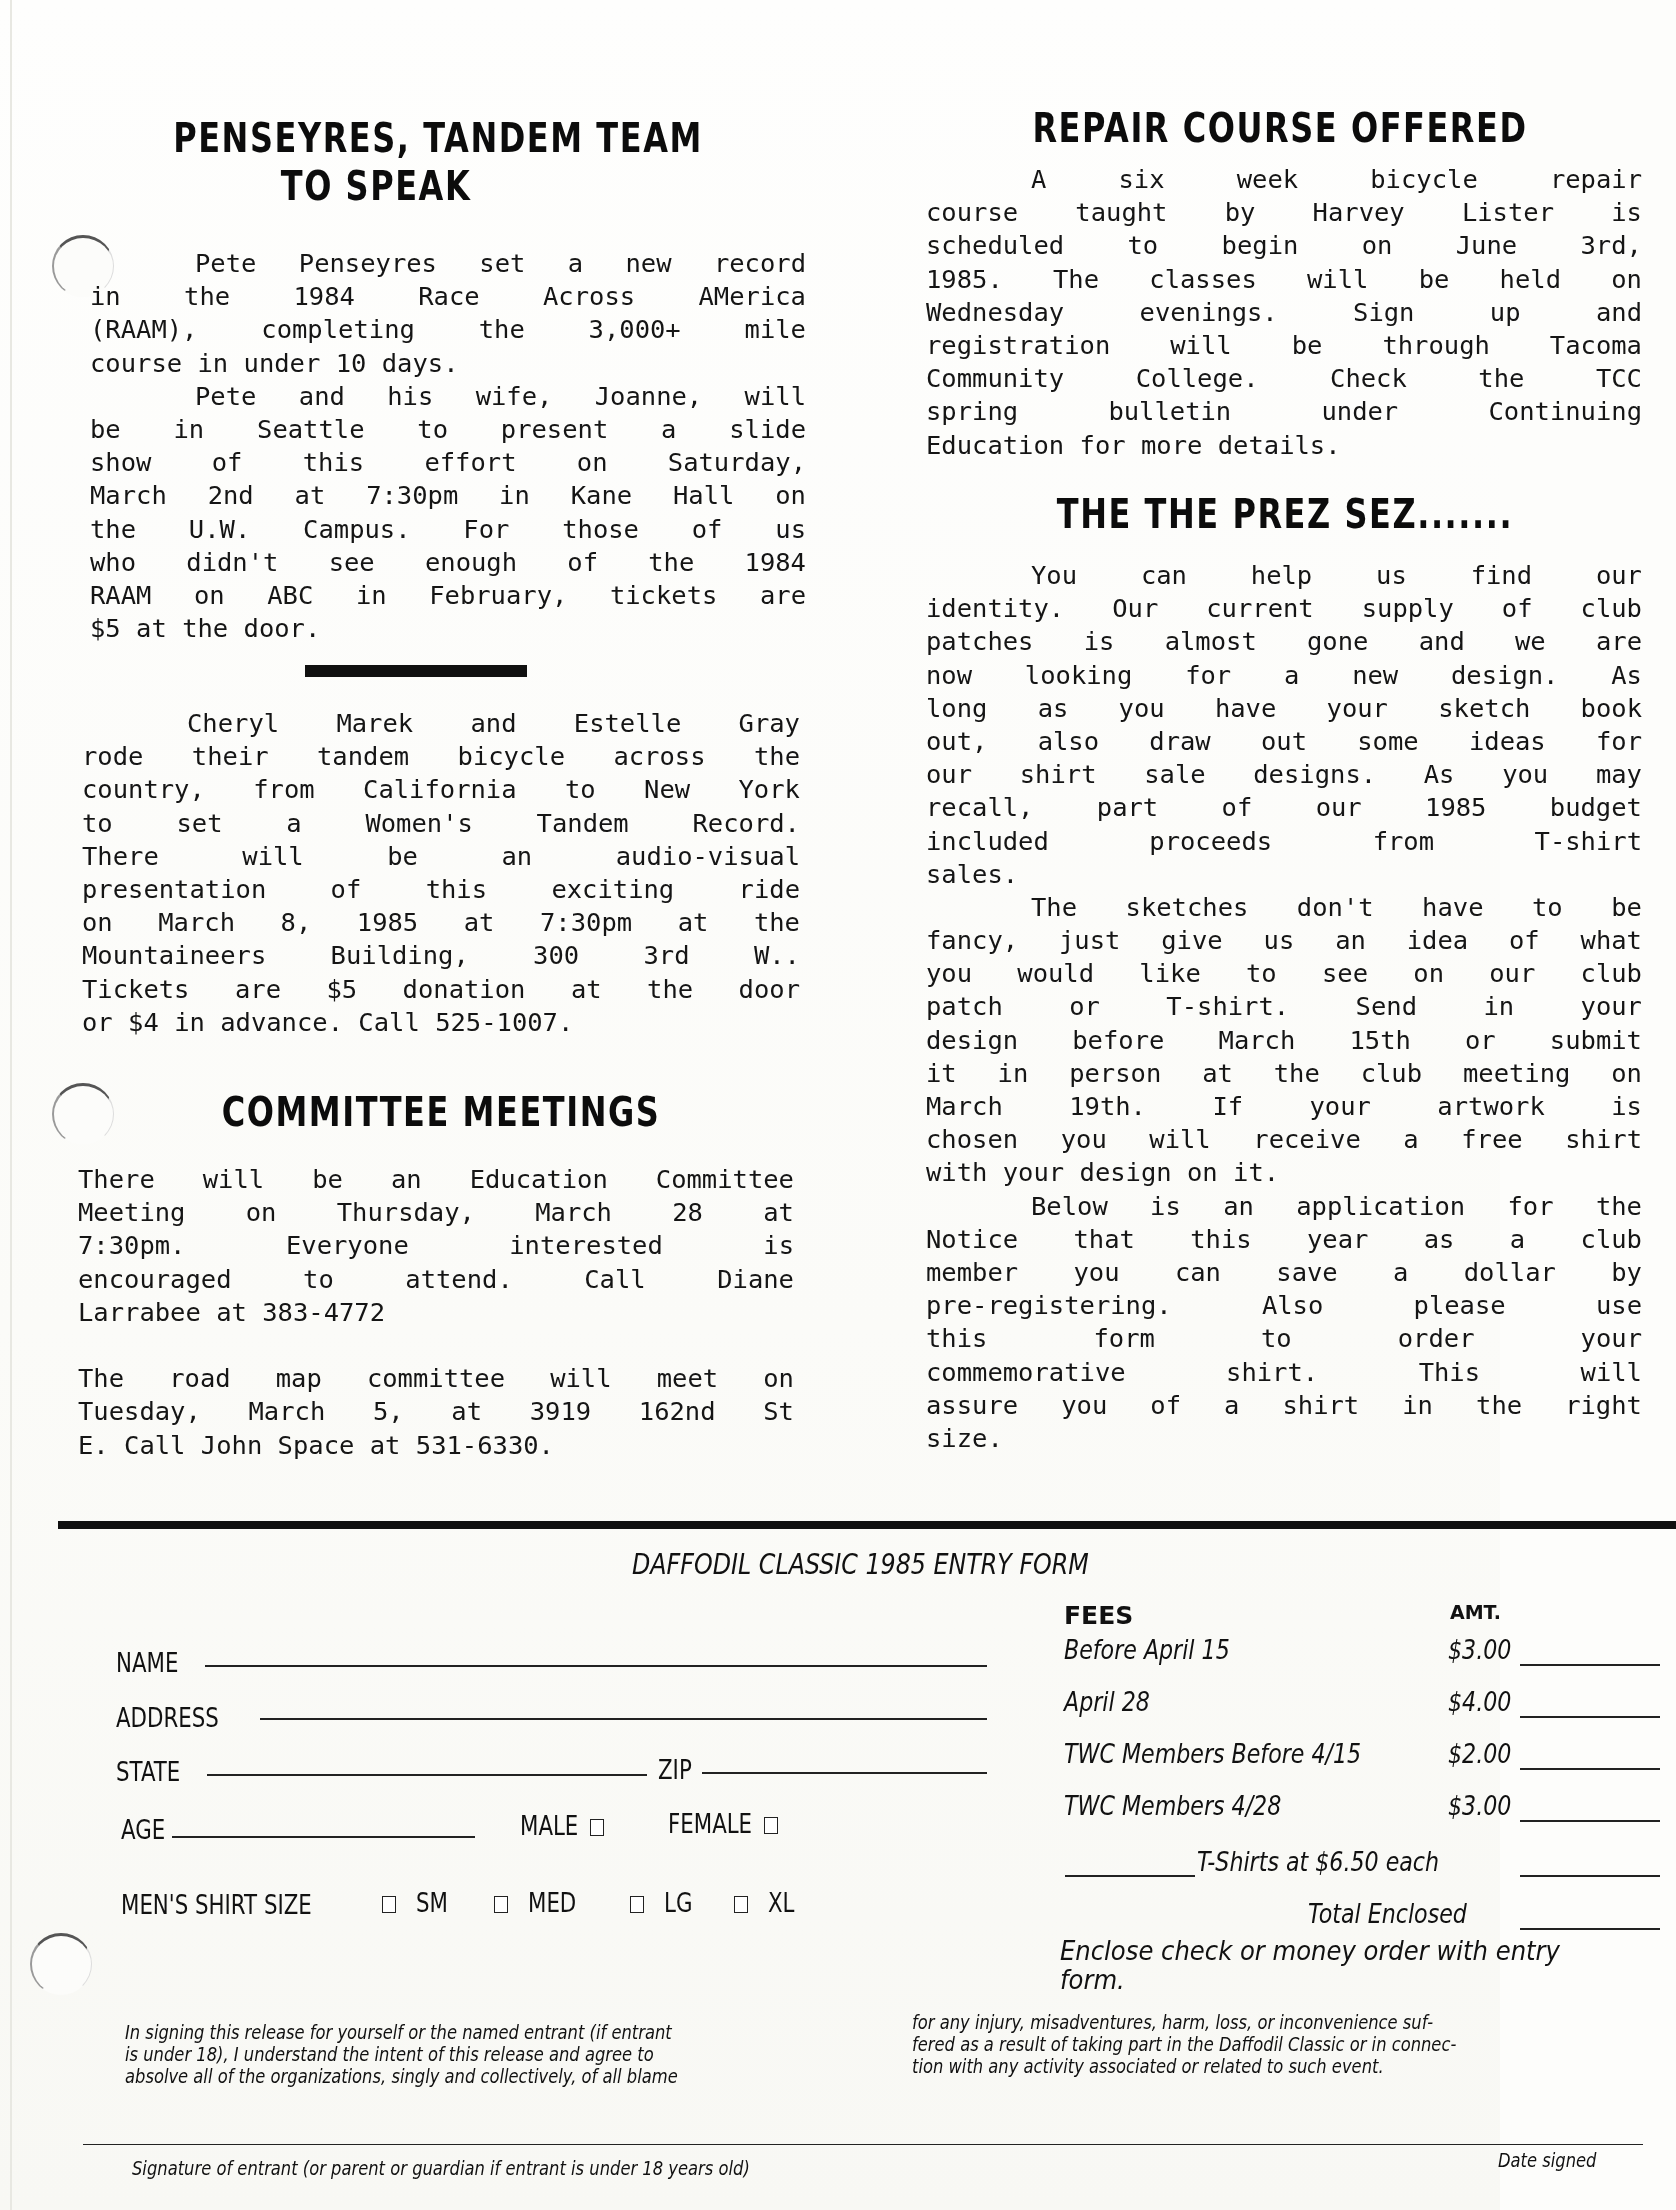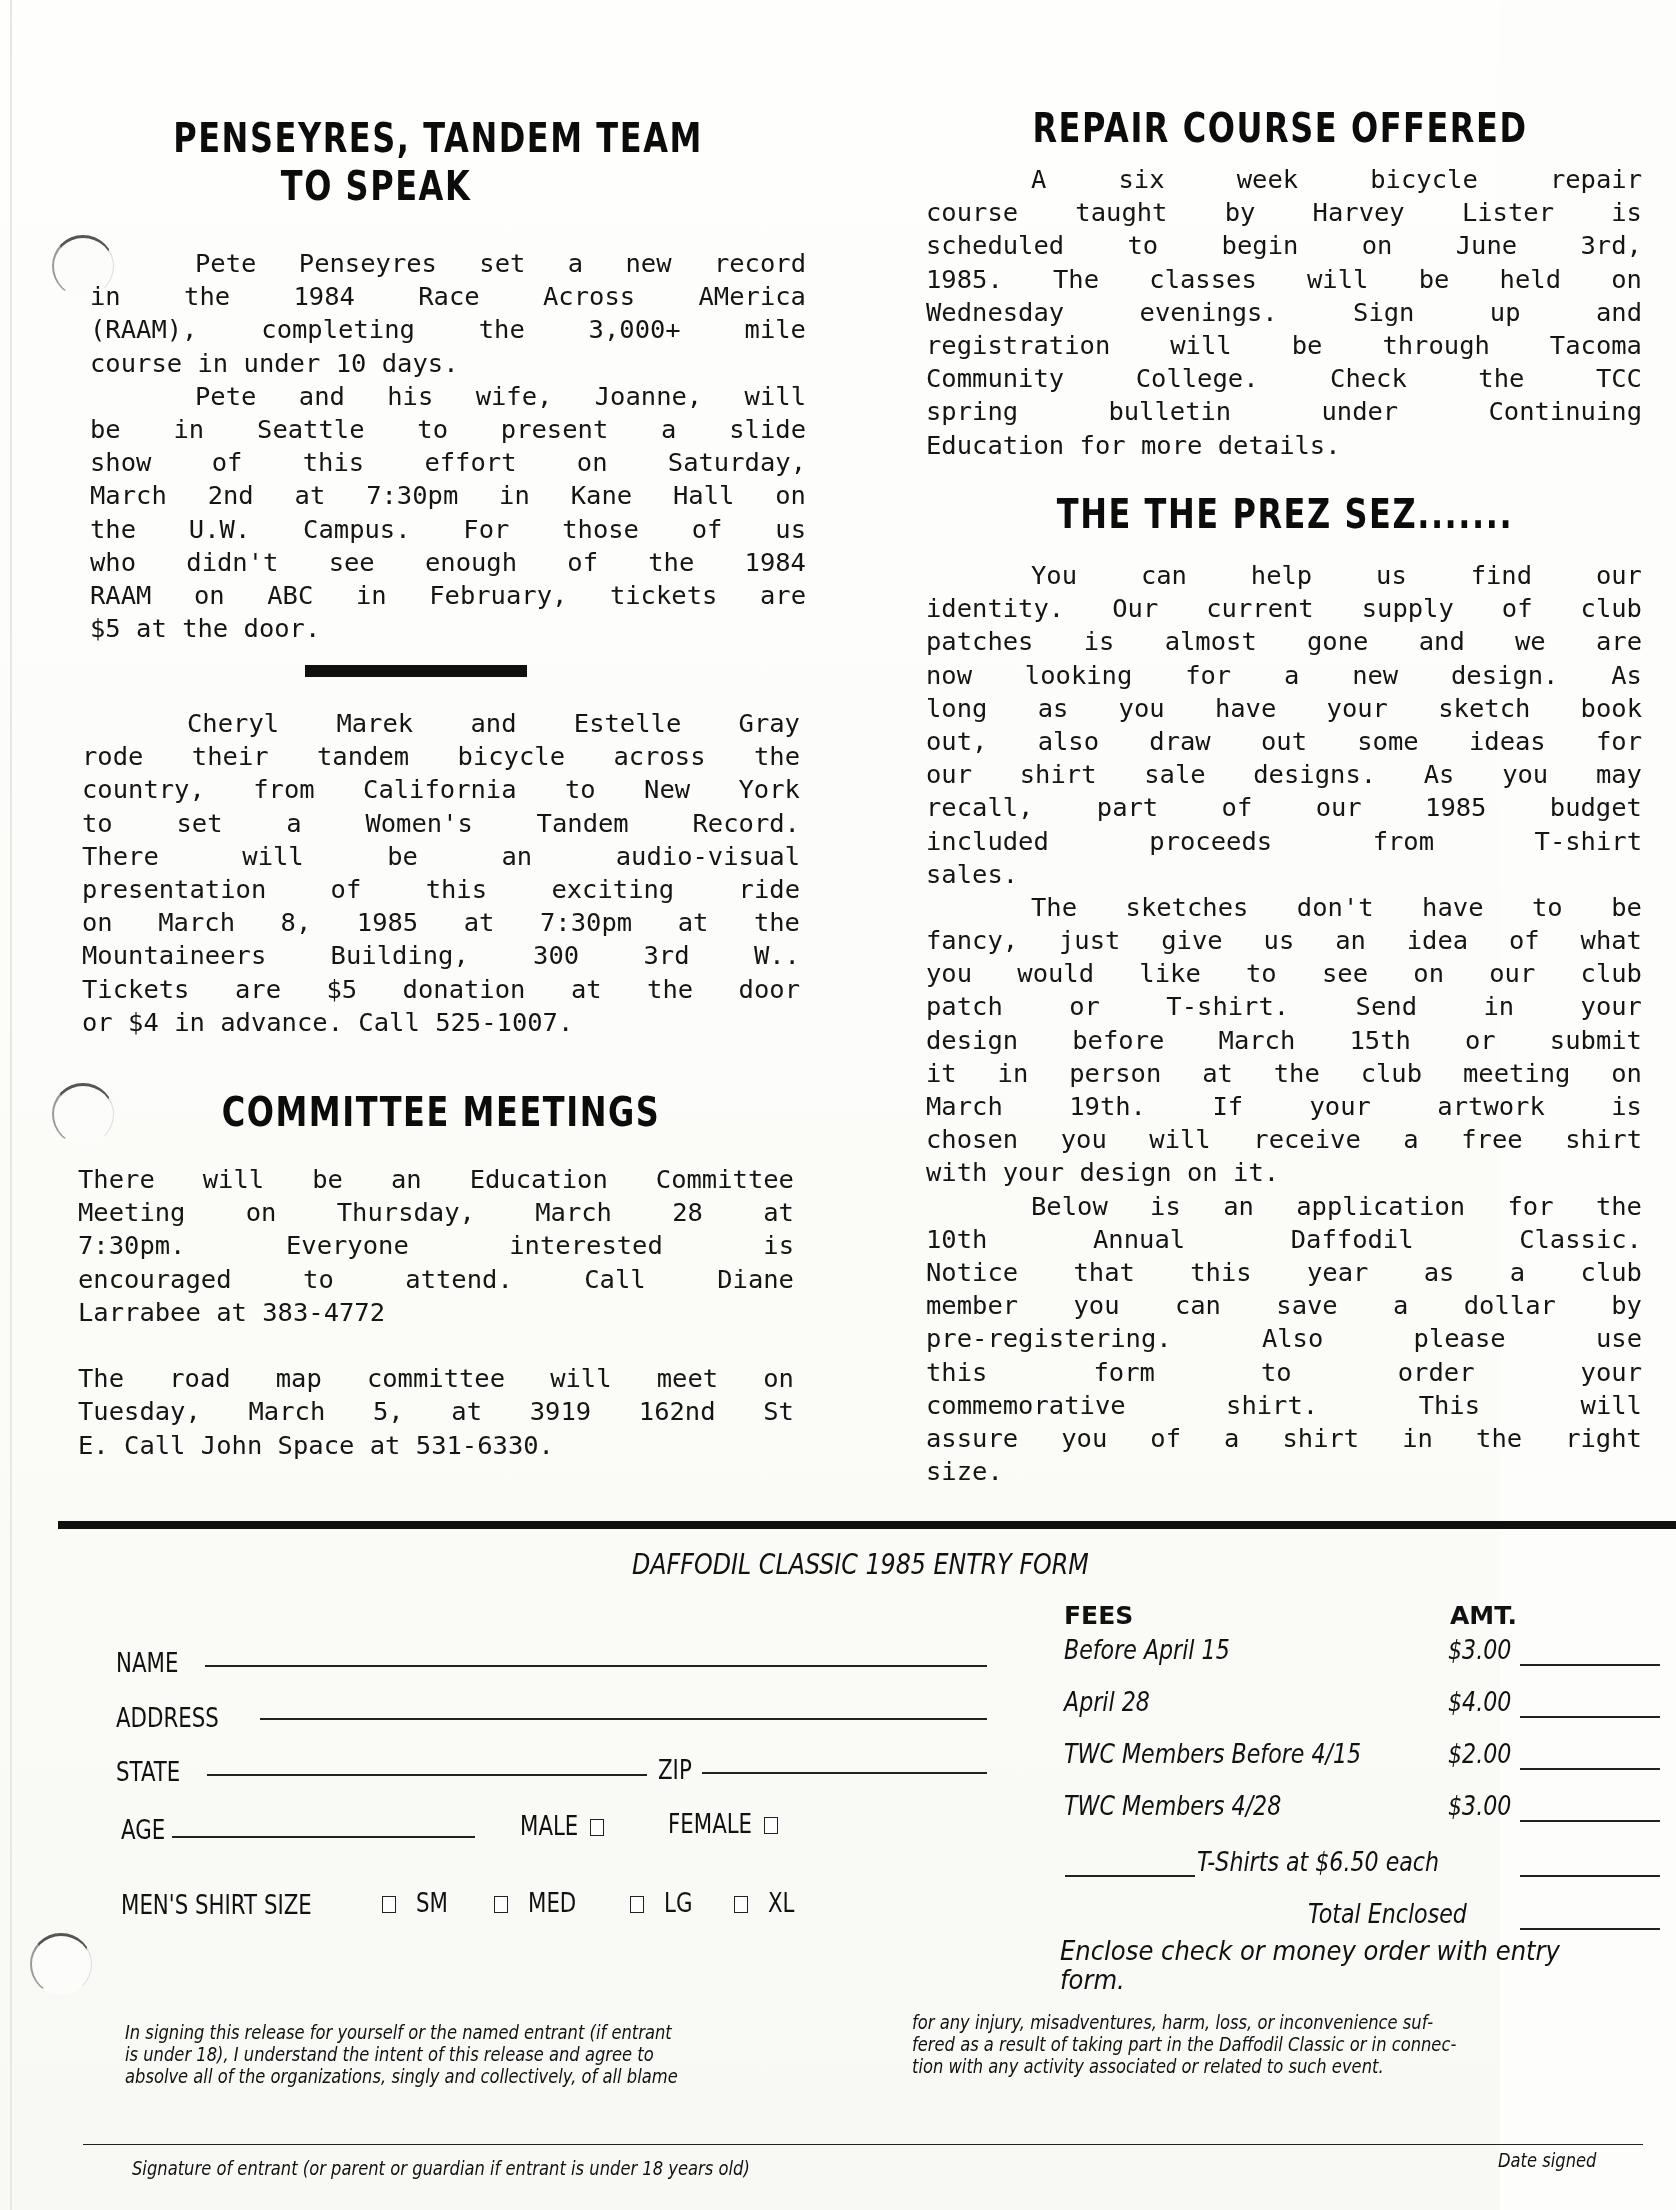--- a/index.html
+++ b/index.html
@@ -129,21 +129,20 @@
       <div class="line indent"><span>The</span><span>sketches</span><span>don't</span><span>have</span><span>to</span><span>be</span></div>
       <div class="line"><span>fancy,</span><span>just</span><span>give</span><span>us</span><span>an</span><span>idea</span><span>of</span><span>what</span></div>
       <div class="line"><span>you</span><span>would</span><span>like</span><span>to</span><span>see</span><span>on</span><span>our</span><span>club</span></div>
       <div class="line"><span>patch</span><span>or</span><span>T-shirt.</span><span>Send</span><span>in</span><span>your</span></div>
       <div class="line"><span>design</span><span>before</span><span>March</span><span>15th</span><span>or</span><span>submit</span></div>
       <div class="line"><span>it</span><span>in</span><span>person</span><span>at</span><span>the</span><span>club</span><span>meeting</span><span>on</span></div>
       <div class="line"><span>March</span><span>19th.</span><span>If</span><span>your</span><span>artwork</span><span>is</span></div>
       <div class="line"><span>chosen</span><span>you</span><span>will</span><span>receive</span><span>a</span><span>free</span><span>shirt</span></div>
       <div class="line last"><span>with </span><span>your </span><span>design </span><span>on </span><span>it.</span></div>
       <div class="line indent"><span>Below</span><span>is</span><span>an</span><span>application</span><span>for</span><span>the</span></div>
-      <div class="line"><span>10th</span><span>Annual</span><span>Daffodil</span><span>Classic.</span></div>
       <div class="line"><span>Notice</span><span>that</span><span>this</span><span>year</span><span>as</span><span>a</span><span>club</span></div>
       <div class="line"><span>member</span><span>you</span><span>can</span><span>save</span><span>a</span><span>dollar</span><span>by</span></div>
       <div class="line"><span>pre-registering.</span><span>Also</span><span>please</span><span>use</span></div>
       <div class="line"><span>this</span><span>form</span><span>to</span><span>order</span><span>your</span></div>
       <div class="line"><span>commemorative</span><span>shirt.</span><span>This</span><span>will</span></div>
       <div class="line"><span>assure</span><span>you</span><span>of</span><span>a</span><span>shirt</span><span>in</span><span>the</span><span>right</span></div>
       <div class="line last"><span>size.</span></div>
     </div>
 
   <div class="bar" style="left:58px; top:1521px; width:1618px; height:8px;"></div>
@@ -186,21 +185,21 @@
     <div class="f" style="left:630px; top:1888px; font-size:26px;">
       <span class="cb"></span>
       <span class="cond" style="display:inline-block; margin-left:12px;">LG</span>
     </div>
     <div class="f" style="left:734px; top:1888px; font-size:26px;">
       <span class="cb"></span>
       <span class="cond" style="display:inline-block; margin-left:12px;">XL</span>
     </div>
 
     <div class="f" style="left:1064px; top:1601px; font-size:25px; font-weight:bold;">FEES</div>
-    <div class="f" style="left:1450px; top:1601px; font-size:25px; font-weight:bold;">AMT.</div>
+    <div class="f" style="left:1450px; top:1601px; font-size:19px; font-weight:bold;">AMT.</div>
 
     <div id="fee-rows">
         <div class="f it cond" style="left: 1064px; top: 1634px; font-size: 27px;">Before April 15</div>
         <div class="f it cond" style="left: 1448px; top: 1634px; font-size: 27px;">$3.00</div>
         <div class="ul" style="left: 1520px; top: 1664px; width: 140px;"></div>
         <div class="f it cond" style="left: 1064px; top: 1686px; font-size: 27px;">April 28</div>
         <div class="f it cond" style="left: 1448px; top: 1686px; font-size: 27px;">$4.00</div>
         <div class="ul" style="left: 1520px; top: 1716px; width: 140px;"></div>
         <div class="f it cond" style="left: 1064px; top: 1738px; font-size: 27px;">TWC Members Before 4/15</div>
         <div class="f it cond" style="left: 1448px; top: 1738px; font-size: 27px;">$2.00</div>

